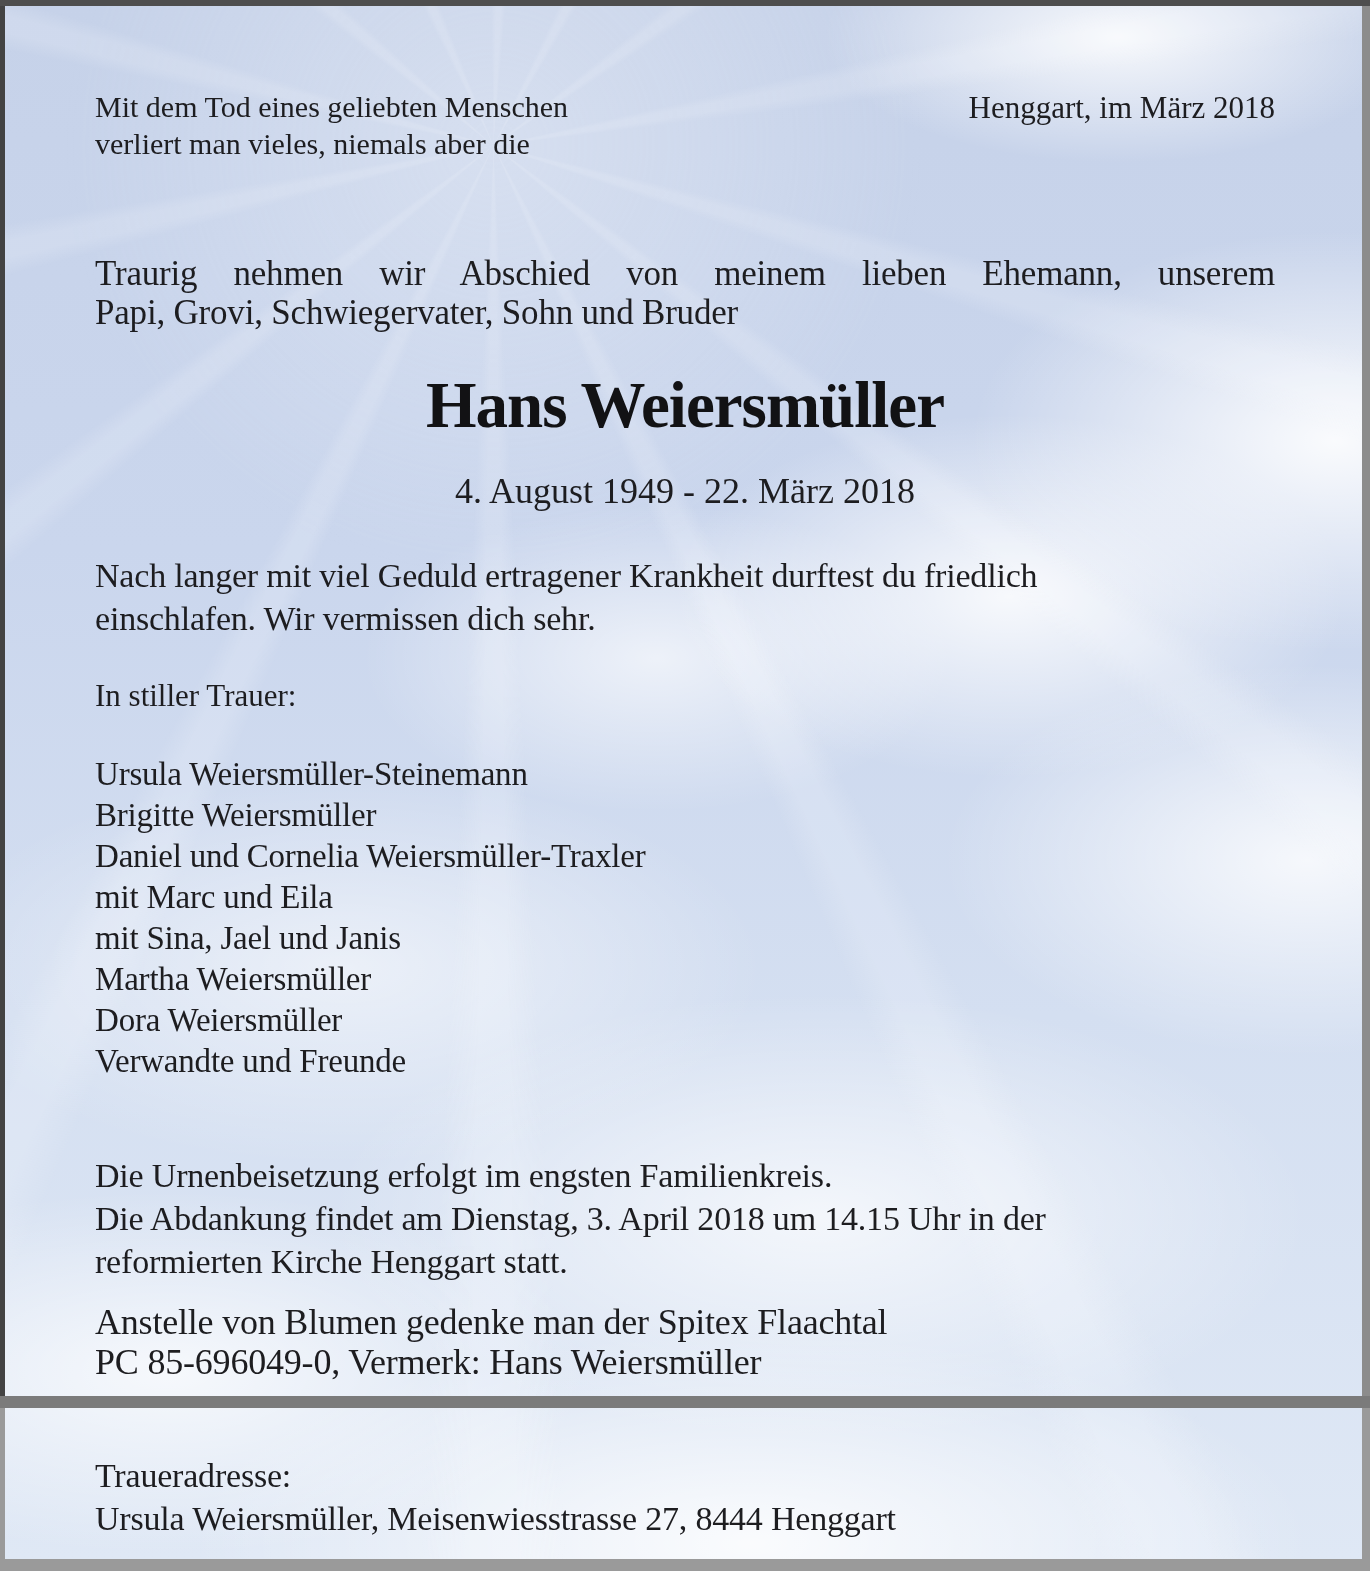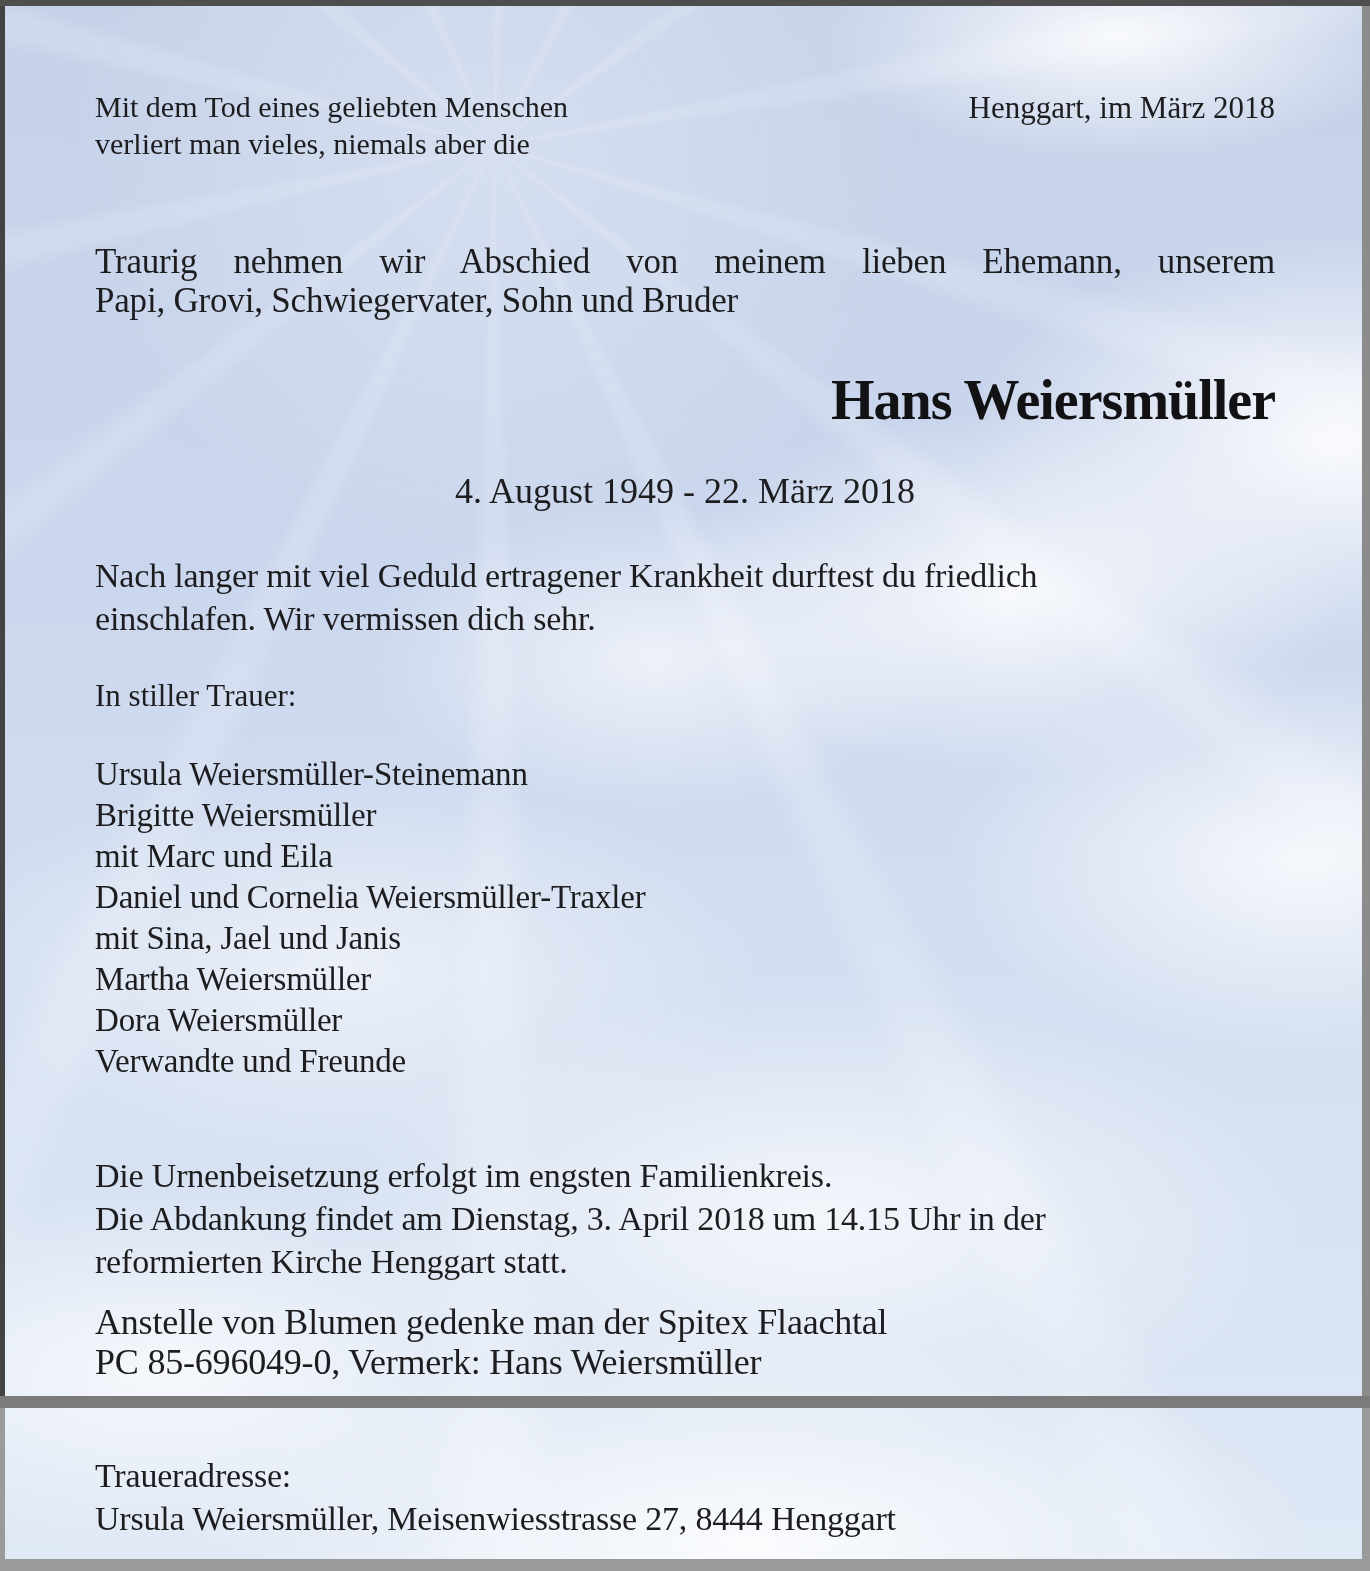--- a/index.html
+++ b/index.html
@@ -56,29 +56,29 @@
     pointer-events: none;
   }
 
   
   .content { position: absolute; inset: 0; color: #1d1d20; }
   .block { position: absolute; left: 90px; width: 1180px; }
 
   .epigraph { top: 82px; font-size: 30px; line-height: 37px; }
   .dateline { top: 84px; font-size: 31px; text-align: right; }
 
-  .intro { top: 236px; font-size: 35px; line-height: 39px; letter-spacing: -0.2px; }
+  .intro { top: 248px; font-size: 35px; line-height: 39px; letter-spacing: -0.2px; }
   .justify-last { text-align: justify; text-align-last: justify; }
 
   .deceased-name {
     top: 362px;
-    font-size: 56px;
+    font-size: 65px;
     font-weight: 700;
     letter-spacing: -1px;
-    text-align: right;
+    text-align: center;
     color: #121214;
   }
   .life-dates { top: 464px; font-size: 36px; text-align: center; }
 
   .farewell { top: 548px; font-size: 34px; line-height: 43px; letter-spacing: -0.2px; }
 
   .mourning-label { top: 672px; font-size: 31px; }
   .mourners { top: 748px; font-size: 33px; line-height: 41px; letter-spacing: -0.2px; }
 
   .service   { top: 1148px; font-size: 34px; line-height: 43px; letter-spacing: -0.2px; }
@@ -113,22 +113,22 @@
       <div class="block farewell">
         <div>Nach langer mit viel Geduld ertragener Krankheit durftest du friedlich</div>
         <div>einschlafen. Wir vermissen dich sehr.</div>
       </div>
 
       <div class="block mourning-label">In stiller Trauer:</div>
 
       <div class="block mourners">
         <div>Ursula Weiersmüller-Steinemann</div>
         <div>Brigitte Weiersmüller</div>
+        <div>Daniel und Cornelia Weiersmüller-Traxler</div>
         <div>mit Marc und Eila</div>
-        <div>Daniel und Cornelia Weiersmüller-Traxler</div>
         <div>mit Sina, Jael und Janis</div>
         <div>Martha Weiersmüller</div>
         <div>Dora Weiersmüller</div>
         <div>Verwandte und Freunde</div>
       </div>
 
       <div class="block service">
         <div>Die Urnenbeisetzung erfolgt im engsten Familienkreis.</div>
         <div>Die Abdankung findet am Dienstag, 3. April 2018 um 14.15 Uhr in der</div>
         <div>reformierten Kirche Henggart statt.</div>

